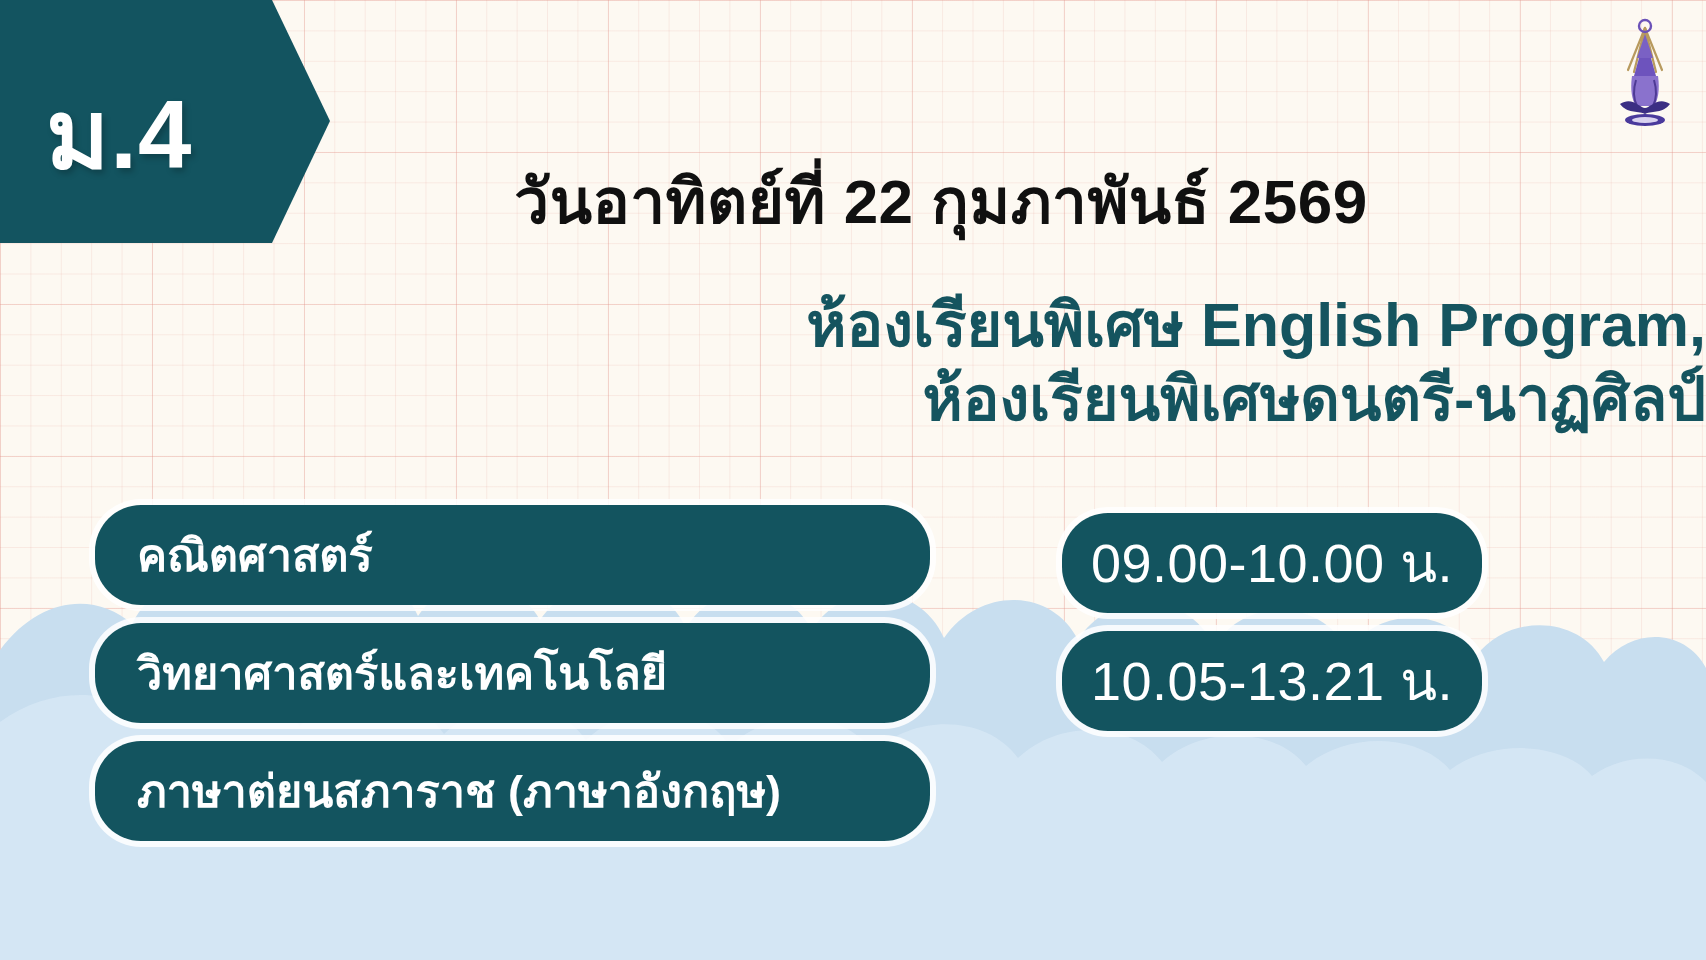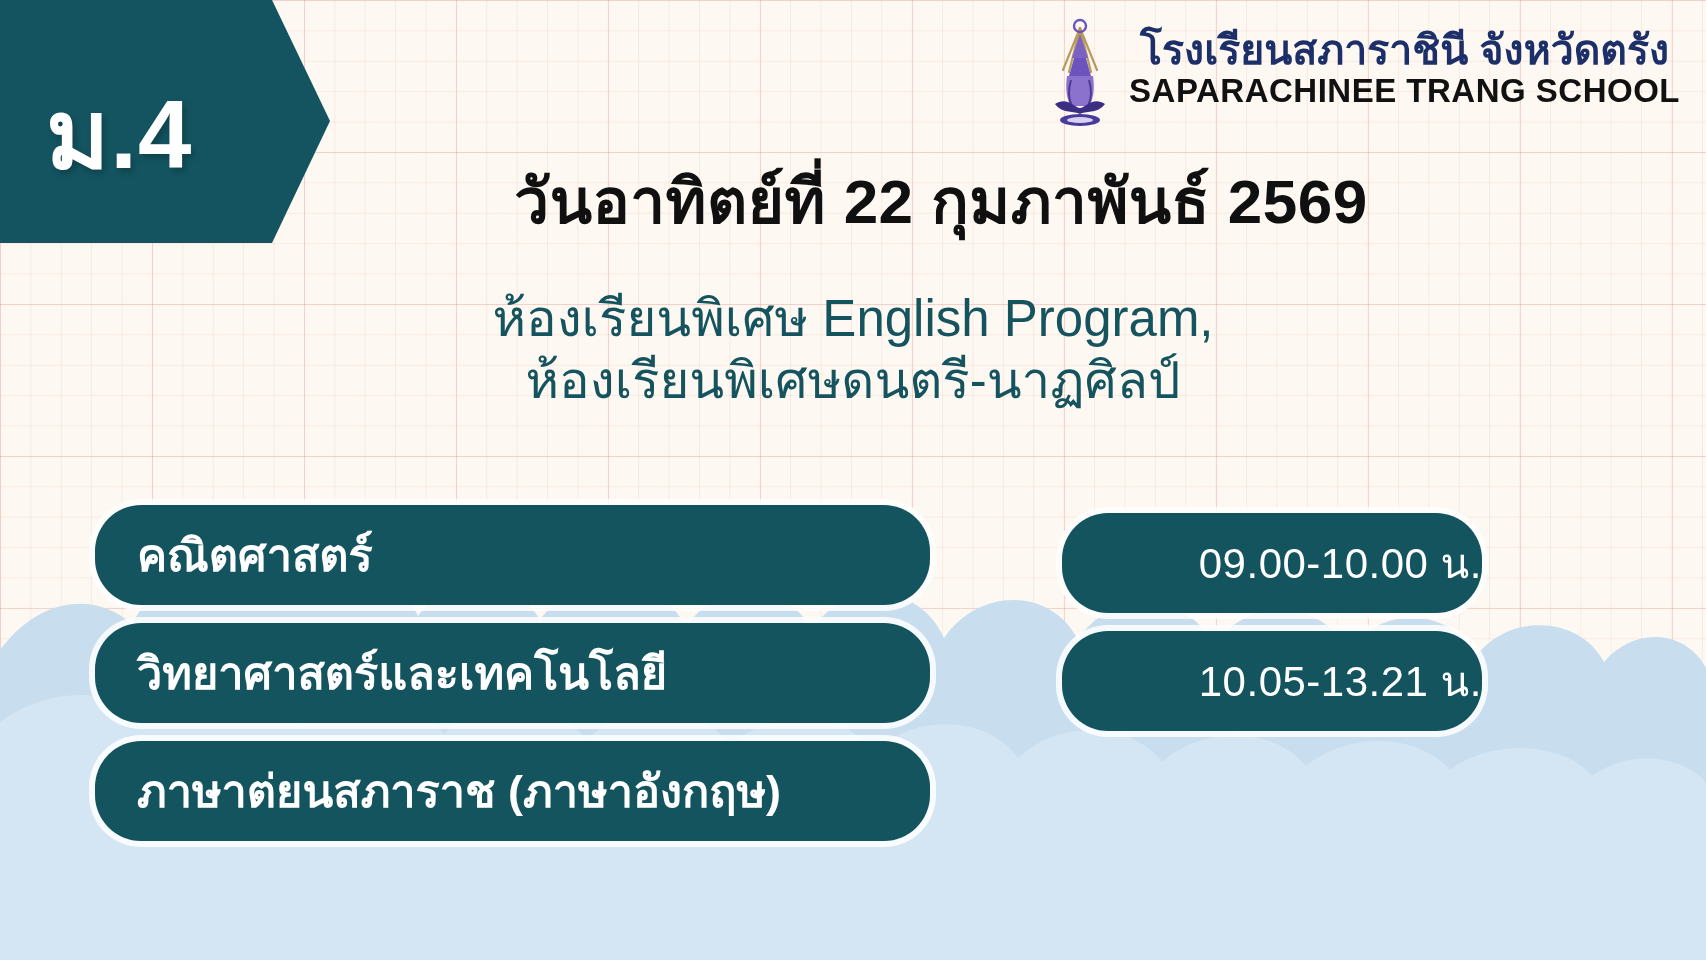--- a/index.html
+++ b/index.html
@@ -91,24 +91,24 @@
     text-align:center;
     color:#101010;
     font-size:62px;
     font-weight:700;
     letter-spacing:0.5px;
     padding-left:170px;
   }
   .subtitle {
     position:absolute;
     left:0; right:0; top:288px;
-    text-align:center;
+    text-align:right;
     color:#15545f;
-    font-weight:400;
-    font-size:51px;
+    font-weight:700;
+    font-size:61px;
     line-height:1.22;
     letter-spacing:0px;
   }
   .subtitle .ln { display:block; }
 
   
   .schedule {
     position:absolute;
     left:95px; right:95px;
     top:505px;
@@ -128,22 +128,22 @@
   }
   .pill-subject {
     width:835px;
     padding-left:42px;
     font-size:45px;
     font-weight:700;
   }
   .spacer { width:100px; }
   .pill-time {
     width:420px;
-    justify-content:flex-end;
-    font-size:42px;
+    justify-content:center;
+    font-size:54px;
     font-weight:400;
     letter-spacing:0.5px;
     margin-top:16px;
   }
 </style>
 </head>
 <body>
 
 <div id="poster">
 
@@ -183,24 +183,20 @@
         <path d="M35 24 L27 48 L43 48 Z" fill="#7a61c4"></path>
         <path d="M29 48 L24 66 L46 66 L41 48 Z" fill="#6d53bd"></path>
         <path d="M22 66 C20 80 22 90 26 96 L44 96 C48 90 50 80 48 66 Z" fill="#8a72cd"></path>
         <path d="M26 70 C23 80 24 90 27 96" stroke="#4e3a95" stroke-width="2" fill="none"></path>
         <path d="M44 70 C47 80 46 90 43 96" stroke="#4e3a95" stroke-width="2" fill="none"></path>
         <path d="M10 94 C22 86 30 98 35 98 C40 98 48 86 60 94 C52 104 44 100 35 104 C26 100 18 104 10 94 Z" fill="#3b2e83"></path>
         <ellipse cx="35" cy="110" rx="20" ry="6" fill="#4a3a9c"></ellipse>
         <ellipse cx="35" cy="110" rx="13" ry="3" fill="#d9d2ef"></ellipse>
       </svg>
     </span>
-    <span class="brand-text">
-      <span class="brand-th">โรงเรียนสภาราชินี จังหวัดตรัง</span>
-      <span class="brand-en">SAPARACHINEE TRANG SCHOOL</span>
-    </span>
   </div>
 
   <div class="date-heading">วันอาทิตย์ที่ 22 กุมภาพันธ์ 2569</div>
 
   <div class="subtitle">
     <span class="ln">ห้องเรียนพิเศษ English Program,</span>
     <span class="ln">ห้องเรียนพิเศษดนตรี-นาฏศิลป์</span>
   </div>
 
   <div class="schedule">

